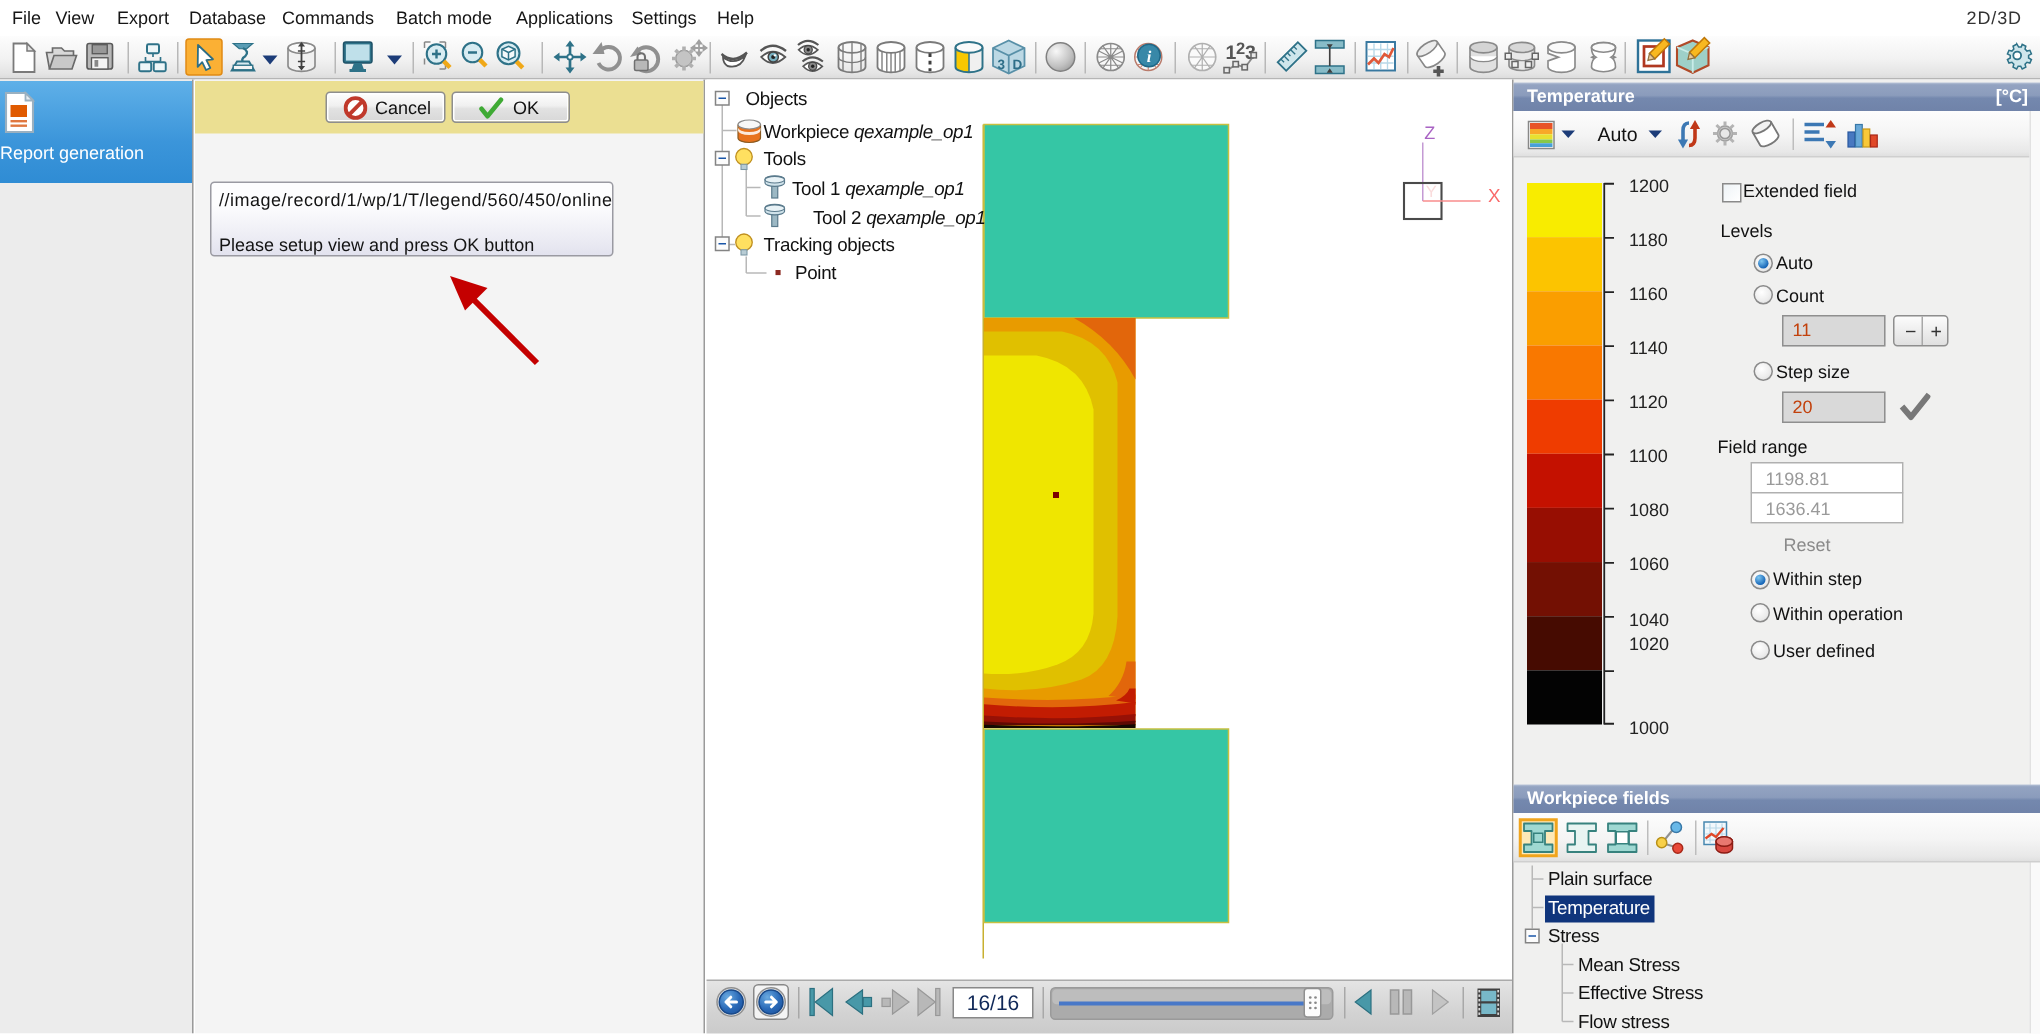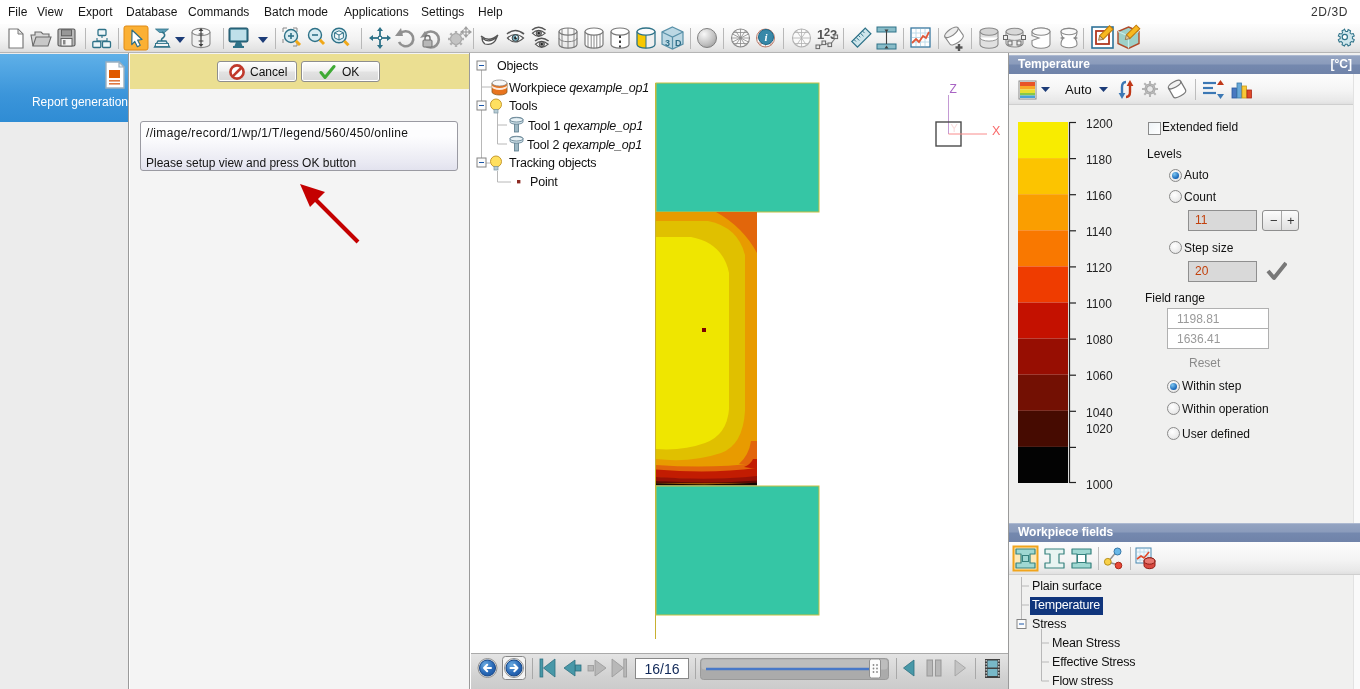--- a/index.html
+++ b/index.html
@@ -347,21 +347,21 @@
       </g>
 
   <g transform="translate(1336,4)">
         <path d="M8.5 0l1.5 2.5h2l0.8-2.2 2.8 1.5-0.6 2.3 1.5 1.5 2.3-0.6 1.2 2.8-2.2 1.2v2l2.2 1.2-1.2 2.8-2.3-0.6-1.5 1.5 0.6 2.3-2.8 1.5-1.2-2.2h-2l-1.2 2.2-2.8-1.5 0.6-2.3-1.5-1.5-2.3 0.6-1.2-2.8 2.2-1.2v-2l-2.2-1.2 1.2-2.8 2.3 0.6 1.5-1.5-0.6-2.3 2.8-1.5z" fill="#cfe6ec" stroke="#2e7288" stroke-width="1.2" transform="scale(0.85) translate(1.5,1.5)"></path>
         <circle cx="8.8" cy="9" r="2.6" fill="#fff" stroke="#2e7288" stroke-width="1.2"></circle>
       </g>
 </svg>
 </div>
 
 <div class="abs" style="left:0;top:53px;width:129px;height:636px;background:#ececec;border-right:1px solid #9a9a9a">
-  <div class="abs" style="left:0;top:1px;width:128px;height:68px;background:linear-gradient(#5fb0e8,#3b95da 60%,#2f8cd4);color:#fff;text-align:right">
+  <div class="abs" style="left:0;top:1px;width:128px;height:68px;background:linear-gradient(#5fb0e8,#3b95da 60%,#2f8cd4);color:#fff;text-align:left">
     <svg width="26" height="30" style="margin-top:6px" viewBox="0 0 26 30">
       <path d="M4 2h13l5 5v21H4z" fill="#fff" stroke="#9ab0c0" stroke-width="1.4"></path>
       <path d="M17 2l5 5h-5z" fill="#e8eef2" stroke="#9ab0c0" stroke-width="1.2"></path>
       <rect x="7" y="10" width="11" height="8" fill="#e05a00"></rect>
       <rect x="7" y="20" width="11" height="1.6" fill="#e07840"></rect>
       <rect x="7" y="23" width="11" height="1.6" fill="#e07840"></rect>
     </svg>
     <div style="font-size:12px;margin-top:2px">Report generation</div>
   </div>
 </div>
@@ -377,21 +377,21 @@
     <span style="position:absolute;left:32px;top:3px;font-size:12px">Cancel</span>
   </div>
 
   <div class="abs" style="left:171px;top:8px;width:79px;height:21px;border:1px solid #8e8e8e;border-radius:3px;background:linear-gradient(#fefefe,#f0f0f0 45%,#e2e2e2 55%,#d8d8d8);box-shadow:inset 0 0 0 1px #fff">
     <svg width="17" height="16" style="position:absolute;left:17px;top:2px" viewBox="0 0 17 16">
       <path d="M2 8.5l4 5 9-11" fill="none" stroke="#3faa35" stroke-width="3" stroke-linecap="round" stroke-linejoin="round"></path>
     </svg>
     <span style="position:absolute;left:40px;top:3px;font-size:12px">OK</span>
   </div>
 
-  <div class="abs" style="left:10px;top:68px;width:318px;height:50px;border:1px solid #9a9aa2;border-radius:3px;background:linear-gradient(#fdfdfe 30%,#e9e9f2 85%,#e2e2ee)">
+  <div class="abs" style="left:10px;top:68px;width:269px;height:50px;border:1px solid #9a9aa2;border-radius:3px;background:linear-gradient(#fdfdfe 30%,#e9e9f2 85%,#e2e2ee)">
     <div style="position:absolute;left:5px;top:4px;font-size:12px;color:#141414;letter-spacing:0.33px;white-space:nowrap">//image/record/1/wp/1/T/legend/560/450/online</div>
     <div style="position:absolute;left:5px;top:34px;font-size:12px;color:#141414">Please setup view and press OK button</div>
   </div>
 
   <svg class="abs" style="left:162px;top:129px" width="80" height="70" viewBox="0 0 80 70">
     <line x1="20" y1="14" x2="66" y2="60" stroke="#c40000" stroke-width="4"></line>
     <path d="M8 2l25 8-15 15z" fill="#c40000"></path>
   </svg>
 </div>
 
@@ -479,21 +479,21 @@
       <path d="M0 1.5 a6.5 2.2 0 0 1 13 0 l0 2.5 a6.5 2.2 0 0 1 -13 0z" fill="#cfe2ea" stroke="#5a7a8c" stroke-width="0.8"></path>
       <ellipse cx="6.5" cy="1.8" rx="6.5" ry="2.2" fill="#e8f2f6" stroke="#5a7a8c" stroke-width="0.8"></ellipse>
     </g>
 
     <rect x="46" y="127" width="3.4" height="3.4" fill="#8c2a22"></rect>
   </svg>
   <div class="treerow" style="left:26px;top:6px">Objects</div>
   <div class="treerow" style="left:38px;top:28px">Workpiece <i>qexample_op1</i></div>
   <div class="treerow" style="left:38px;top:46px">Tools</div>
   <div class="treerow" style="left:57px;top:66px">Tool 1 <i>qexample_op1</i></div>
-  <div class="treerow" style="left:56px;top:85px">Tool 2 <i>qexample_op1</i></div>
+  <div class="treerow" style="left:71px;top:85px">Tool 2 <i>qexample_op1</i></div>
   <div class="treerow" style="left:38px;top:103px">Tracking objects</div>
   <div class="treerow" style="left:59px;top:122px">Point</div>
 
   <div class="abs" id="playbar" style="left:0;top:600px;width:537px;height:46px;background:linear-gradient(#e4e4e4,#d2d2d2 50%,#c6c6c6);border-top:1px solid #aaa;border-bottom:1px solid #b8b8b8">
     <svg width="537" height="30" viewBox="0 0 537 30">
       <defs>
         <radialGradient id="bluebtn" cx="0.35" cy="0.3" r="0.9">
           <stop offset="0" stop-color="#6aaae0"></stop>
             <stop offset="0.55" stop-color="#2a6ab8"></stop>
             <stop offset="1" stop-color="#1a4e98"></stop>

